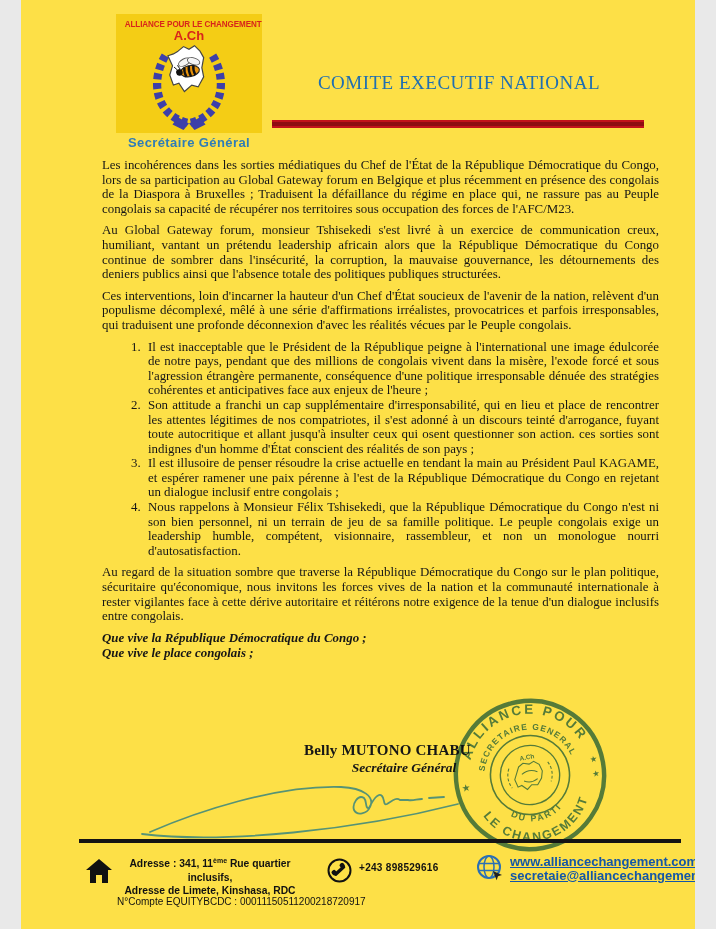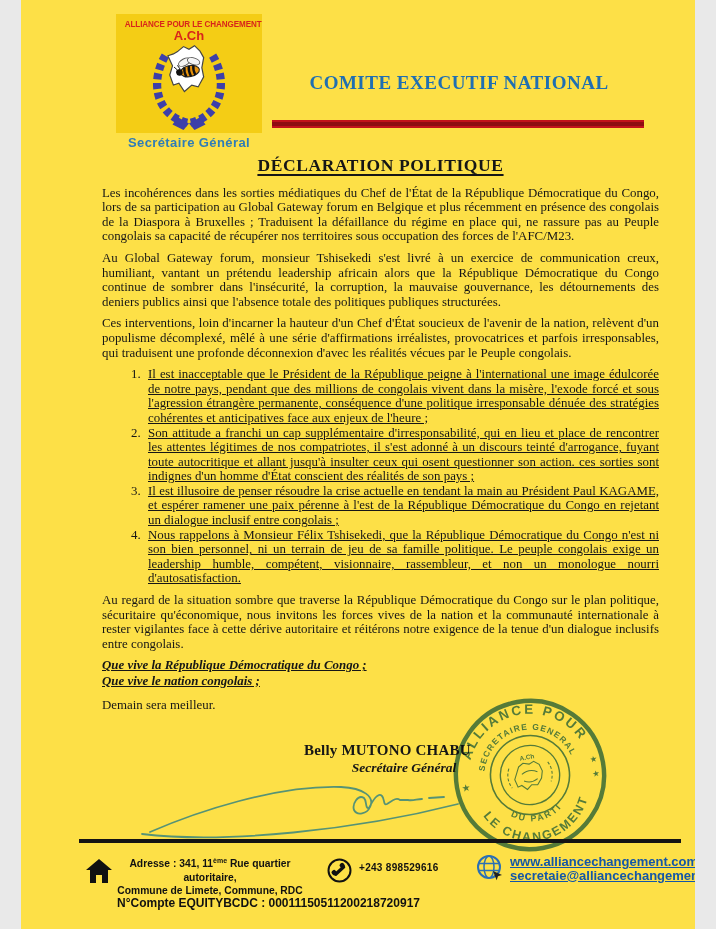--- a/index.html
+++ b/index.html
@@ -26,43 +26,43 @@
     font-size:13px; color:#D8251B; line-height:13px;
   }
   .emblem { display:block; margin:0 auto; }
   .sec-label {
     position:absolute; left:88px; top:135px; width:160px; text-align:center;
     font-family:"Liberation Sans", sans-serif; font-weight:bold;
     font-size:13px; color:#2E7CB8; letter-spacing:.4px;
   }
   .committee {
     position:absolute; left:252px; top:72px; width:372px; text-align:center;
-    font-family:"Liberation Serif", serif; font-weight:bold;
+    font-family:"Liberation Serif", serif; font-weight:normal;
     font-size:19px; color:#1F6FB2; letter-spacing:.5px;
   }
   .red-rule {
     position:absolute; left:251px; top:120px; width:372px; height:8px;
     background:linear-gradient(180deg,#C2131B 0 22%,#8F0D12 22% 78%,#C2131B 78%);
   }
 
   
   .doc-body {
     position:absolute; left:81px; top:158px; width:557px;
     font-size:12.9px; line-height:14.6px; text-align:justify;
   }
   .doc-title {
     text-align:center; font-size:17.5px; font-weight:bold;
     letter-spacing:.6px; margin-bottom:13px;
     text-decoration:underline; text-decoration-thickness:1.8px; text-underline-offset:3px;
   }
   .doc-body p { margin:0 0 7px 0; }
   .doc-body ol { margin:0 0 7px 0; padding-left:42px; }
-  .doc-body li { padding-left:4px; margin:0; text-align:justify;text-decoration:underline; }
+  .doc-body li { padding-left:4px; margin:0; text-align:justify; }
   .slogans p { margin:0; font-weight:bold; font-style:italic; line-height:15.4px; }
-  .slogans { margin-bottom:9px;text-decoration:underline; }
+  .slogans { margin-bottom:9px; }
   .farewell { margin-top:2px; }
 
   
   .sig-name {
     position:absolute; left:283px; top:742px; width:200px; text-align:left;
     font-weight:bold; font-size:15px; letter-spacing:.2px;
   }
   .sig-role {
     position:absolute; left:283px; top:760px; width:200px; text-align:center;
     font-weight:bold; font-style:italic; font-size:13.5px;
@@ -82,21 +82,21 @@
   }
   .footer, .footer * { font-family:"Liberation Sans", sans-serif; }
   .home-icon { position:absolute; left:63px; top:856px; }
   .addr {
     position:absolute; left:94px; top:854px; width:190px; text-align:center;
     font-size:10.3px; font-weight:bold; line-height:13.5px; color:#111;
   }
   .addr sup { font-size:7px; }
   .account {
     position:absolute; left:96px; top:896px; white-space:nowrap;
-    font-size:12px; font-weight:bold; color:#111;
+    font-size:10px; font-weight:normal; color:#111;
   }
   .phone-icon { position:absolute; left:306px; top:858px; }
   .phone-num {
     position:absolute; left:338px; top:862px;
     font-size:10px; font-weight:bold; color:#111; letter-spacing:.3px;
   }
   .globe-icon { position:absolute; left:455px; top:854px; }
   .links { position:absolute; left:489px; top:855px; line-height:13.5px; }
   .links a {
     display:block; font-size:13px; font-weight:bold;
@@ -133,36 +133,34 @@
         </g>
       </g>
     </svg>
   </div>
 
   <div class="sec-label">Secrétaire Général</div>
   <div class="committee">COMITE EXECUTIF NATIONAL</div>
   <div class="red-rule"></div>
 
   <div class="doc-body">
-    <h1 class="doc-title">DÉCLARATION POLITIQUE</h1>
     <p>Les incohérences dans les sorties médiatiques du Chef de l'État de la République Démocratique du Congo, lors de sa participation au Global Gateway forum en Belgique et plus récemment en présence des congolais de la Diaspora à Bruxelles ; Traduisent la défaillance du régime en place qui, ne rassure pas au Peuple congolais sa capacité de récupérer nos territoires sous occupation des forces de l'AFC/M23.</p>
     <p>Au Global Gateway forum, monsieur Tshisekedi s'est livré à un exercice de communication creux, humiliant, vantant un prétendu leadership africain alors que la République Démocratique du Congo continue de sombrer dans l'insécurité, la corruption, la mauvaise gouvernance, les détournements des deniers publics ainsi que l'absence totale des politiques publiques structurées.</p>
     <p>Ces interventions, loin d'incarner la hauteur d'un Chef d'État soucieux de l'avenir de la nation, relèvent d'un populisme décomplexé, mêlé à une série d'affirmations irréalistes, provocatrices et parfois irresponsables, qui traduisent une profonde déconnexion d'avec les réalités vécues par le Peuple congolais.</p>
     <ol>
       <li>Il est inacceptable que le Président de la République peigne à l'international une image édulcorée de notre pays, pendant que des millions de congolais vivent dans la misère, l'exode forcé et sous l'agression étrangère permanente, conséquence d'une politique irresponsable dénuée des stratégies cohérentes et anticipatives face aux enjeux de l'heure ;</li>
       <li>Son attitude a franchi un cap supplémentaire d'irresponsabilité, qui en lieu et place de rencontrer les attentes légitimes de nos compatriotes, il s'est adonné à un discours teinté d'arrogance, fuyant toute autocritique et allant jusqu'à insulter ceux qui osent questionner son action. ces sorties sont indignes d'un homme d'État conscient des réalités de son pays ;</li>
       <li>Il est illusoire de penser résoudre la crise actuelle en tendant la main au Président Paul KAGAME, et espérer ramener une paix pérenne à l'est de la République Démocratique du Congo en rejetant un dialogue inclusif entre congolais ;</li>
       <li>Nous rappelons à Monsieur Félix Tshisekedi, que la République Démocratique du Congo n'est ni son bien personnel, ni un terrain de jeu de sa famille politique. Le peuple congolais exige un leadership humble, compétent, visionnaire, rassembleur, et non un monologue nourri d'autosatisfaction.</li>
     </ol>
     <p>Au regard de la situation sombre que traverse la République Démocratique du Congo sur le plan politique, sécuritaire qu'économique,  nous invitons les forces vives de la nation et la communauté internationale à rester vigilantes face à cette dérive autoritaire et réitérons notre exigence de la tenue d'un dialogue inclusifs entre congolais.</p>
     <div class="slogans">
       <p>Que vive la République Démocratique du Congo ;</p>
-      <p>Que vive le nation congolais ;</p>
+      <p>Que vive le place congolais ;</p>
     </div>
-    <p class="farewell">Demain sera meilleur.</p>
   </div>
 
   <div class="sig-name">Belly MUTONO CHABU</div>
   <div class="sig-role">Secrétaire Général</div>
   <svg class="sig-scribble" width="350" height="72" viewBox="0 0 350 72">
     <g fill="none" stroke="#4E8F78" stroke-width="1.8" stroke-linecap="round" opacity=".95">
       <path d="M24 62 C 70 42, 150 15, 215 17 C 238 18, 249 27, 244 37 C 241 44, 231 46, 228 40 C 226 34, 232 24, 238 28 C 241 31, 239 39, 243 38 C 247 30, 252 22, 256 26 C 259 29, 257 36, 261 34 C 266 31, 270 27, 274 30 L 282 30 C 287 31, 291 29, 296 29"></path>
       <path d="M303 28 L 318 27"></path>
       <path d="M16 64 C 100 74, 230 60, 332 34"></path>
     </g>
@@ -201,22 +199,22 @@
     </g>
   </svg>
 
   <div class="footer-rule"></div>
   <div class="footer">
     <svg class="home-icon" width="30" height="30" viewBox="0 0 30 30">
       <path d="M15 3 L2 14 H6 V27 H12 V19 H18 V27 H24 V14 H28 Z" fill="#111"></path>
     </svg>
     <div class="addr">
       <div><span>Adresse : 341, 11</span><sup>ème</sup><span> Rue quartier</span></div>
-      <div>autoritaire,</div>
-      <div>Commune de Limete, Commune, RDC</div>
+      <div>inclusifs,</div>
+      <div>Adresse de Limete, Kinshasa, RDC</div>
     </div>
     <div class="account">N°Compte EQUITYBCDC : 00011150511200218720917</div>
 
     <svg class="phone-icon" width="25" height="25" viewBox="0 0 25 25">
       <circle cx="12.5" cy="12.5" r="11" fill="none" stroke="#111" stroke-width="2"></circle>
       <g transform="rotate(-42 12.5 12.5)" fill="#111">
         <rect x="5.5" y="11" width="14" height="3.4" rx="1.7"></rect>
         <rect x="4.8" y="8" width="4.6" height="5" rx="1.8"></rect>
         <rect x="15.6" y="8" width="4.6" height="5" rx="1.8"></rect>
       </g>

